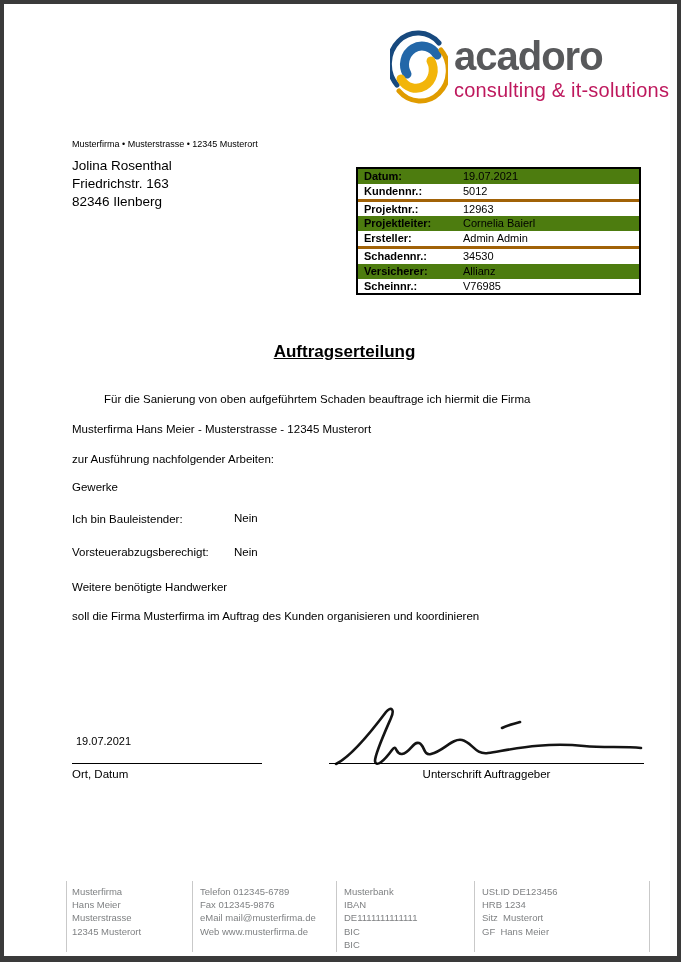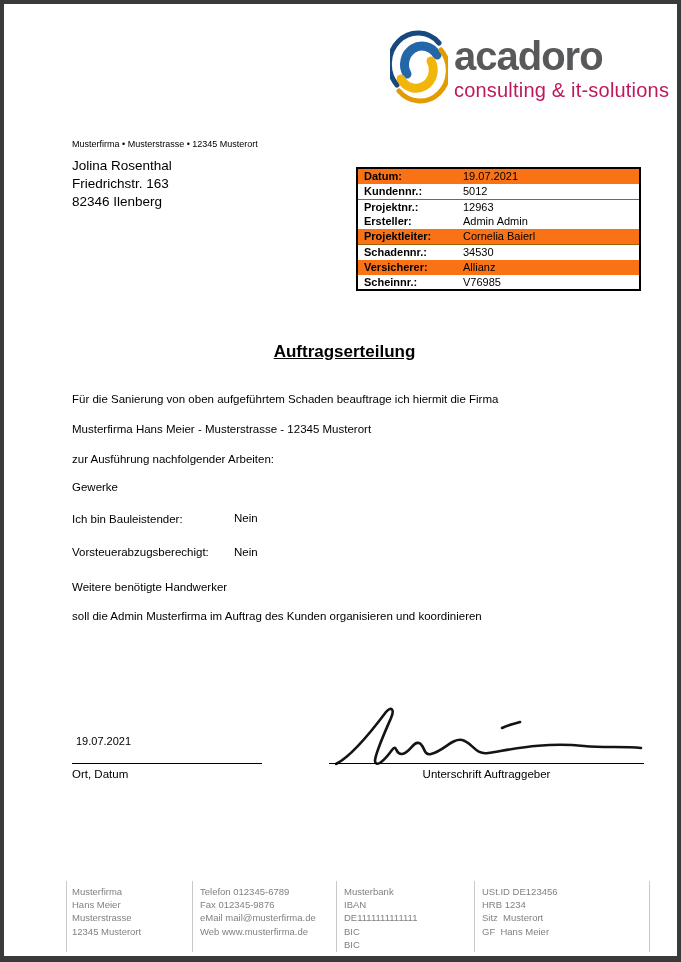--- a/index.html
+++ b/index.html
@@ -18,24 +18,24 @@
   .logo{position:absolute;top:26px;left:386px;width:228px;display:flex;align-items:flex-start;}
   .logo-icon{width:58px;height:74px;flex:0 0 auto;}
   .logo-textwrap{margin-left:6px;padding-top:6px;}
   .logo-name{font-size:40px;font-weight:bold;color:#58595b;letter-spacing:-1px;line-height:40px;}
   .logo-tagline{font-size:20px;color:#be185d;letter-spacing:0.2px;margin-top:3px;white-space:nowrap;}
   
   .sender{position:absolute;left:68px;top:135px;font-size:9px;color:#000;}
   .recipient{position:absolute;left:68px;top:153px;font-size:13.5px;line-height:18px;color:#000;}
   
   .itable{position:absolute;left:352px;top:163px;width:285px;border:2px solid #000;background:#fff;box-sizing:border-box;}
-  .igroup{border-top:1px solid #a16207;}
+  .igroup{border-top:3px solid #a16207;}
   .igroup:first-child{border-top:none;}
   .irow{display:flex;height:14.8px;line-height:14.8px;font-size:11px;}
-  .irow.shaded{background:#f97316;}
+  .irow.shaded{background:#4d7c0f;}
   .ilabel{font-weight:bold;padding-left:6px;width:99px;flex:0 0 auto;white-space:nowrap;}
   .ivalue{white-space:nowrap;}
   
   .doc-title{position:absolute;left:0;top:338px;width:681px;text-align:center;font-size:17px;font-weight:bold;text-decoration:underline;}
   .para{position:absolute;left:68px;font-size:11.5px;color:#000;white-space:pre-wrap;}
   .kv-label{position:absolute;left:68px;font-size:11.5px;}
   .kv-value{position:absolute;left:230px;font-size:11.5px;}
   
   .sig-date{position:absolute;left:72px;top:731px;font-size:11px;}
   .sig-line-left{position:absolute;left:68px;top:759px;width:190px;border-top:1.5px solid #000;}
@@ -86,60 +86,60 @@
       <div class="irow">
         <span class="ilabel">Kundennr.:</span>
         <span class="ivalue">5012</span>
       </div>
     </div>
     <div class="igroup">
       <div class="irow">
         <span class="ilabel">Projektnr.:</span>
         <span class="ivalue">12963</span>
       </div>
+      <div class="irow shaded">
+        <span class="ilabel">Projektleiter:</span>
+        <span class="ivalue">Cornelia Baierl</span>
+      </div>
       <div class="irow">
         <span class="ilabel">Ersteller:</span>
         <span class="ivalue">Admin Admin</span>
-      </div>
-      <div class="irow shaded">
-        <span class="ilabel">Projektleiter:</span>
-        <span class="ivalue">Cornelia Baierl</span>
       </div>
     </div>
     <div class="igroup">
       <div class="irow">
         <span class="ilabel">Schadennr.:</span>
         <span class="ivalue">34530</span>
       </div>
       <div class="irow shaded">
         <span class="ilabel">Versicherer:</span>
         <span class="ivalue">Allianz</span>
       </div>
       <div class="irow">
         <span class="ilabel">Scheinnr.:</span>
         <span class="ivalue">V76985</span>
       </div>
     </div>
   </div>
 
   <div class="doc-title">Auftragserteilung</div>
 
-  <div class="para" style="top:389px;">Für die Sanierung von oben aufgeführtem Schaden beauftrage ich hiermit die Firma</div>
+  <div class="para" style="top:389px;margin-left:32px;">Für die Sanierung von oben aufgeführtem Schaden beauftrage ich hiermit die Firma</div>
   <div class="para" style="top:419px;">Musterfirma Hans Meier - Musterstrasse - 12345 Musterort</div>
   <div class="para" style="top:449px;">zur Ausführung nachfolgender Arbeiten:</div>
   <div class="para" style="top:477px;">Gewerke</div>
 
   <div class="kv-label" style="top:509px;">Ich bin Bauleistender:</div>
   <div class="kv-value" style="top:508px;">Nein</div>
 
   <div class="kv-label" style="top:542px;">Vorsteuerabzugsberechigt:</div>
   <div class="kv-value" style="top:542px;">Nein</div>
 
   <div class="para" style="top:577px;">Weitere benötigte Handwerker</div>
-  <div class="para" style="top:606px;">soll die Admin Musterfirma im Auftrag des Kunden organisieren und koordinieren</div>
+  <div class="para" style="top:606px;">soll die Firma Musterfirma im Auftrag des Kunden organisieren und koordinieren</div>
 
   <div class="sig-date">19.07.2021</div>
   <div class="sig-line-left"></div>
   <div class="sig-label-left">Ort, Datum</div>
 
   <svg class="sig-svg" viewBox="0 0 310 62" xmlns="http://www.w3.org/2000/svg">
     <path d="M2,58 C18,50 40,22 52,6 C57,0 61,3 57,12 C50,28 41,48 41,55 C42,62 50,55 58,44 C63,37 61,49 68,48 C76,47 79,35 85,37 C91,39 89,50 97,48 C110,45 118,32 128,34 C138,36 141,49 154,47 C180,43 210,36 250,40 C270,42 290,40 307,42" fill="none" stroke="#141414" stroke-width="2.6" stroke-linecap="round"></path>
     <path d="M168,22 C174,19 180,18 186,16" fill="none" stroke="#141414" stroke-width="2.6" stroke-linecap="round"></path>
   </svg>
   <div class="sig-line-right"></div>

